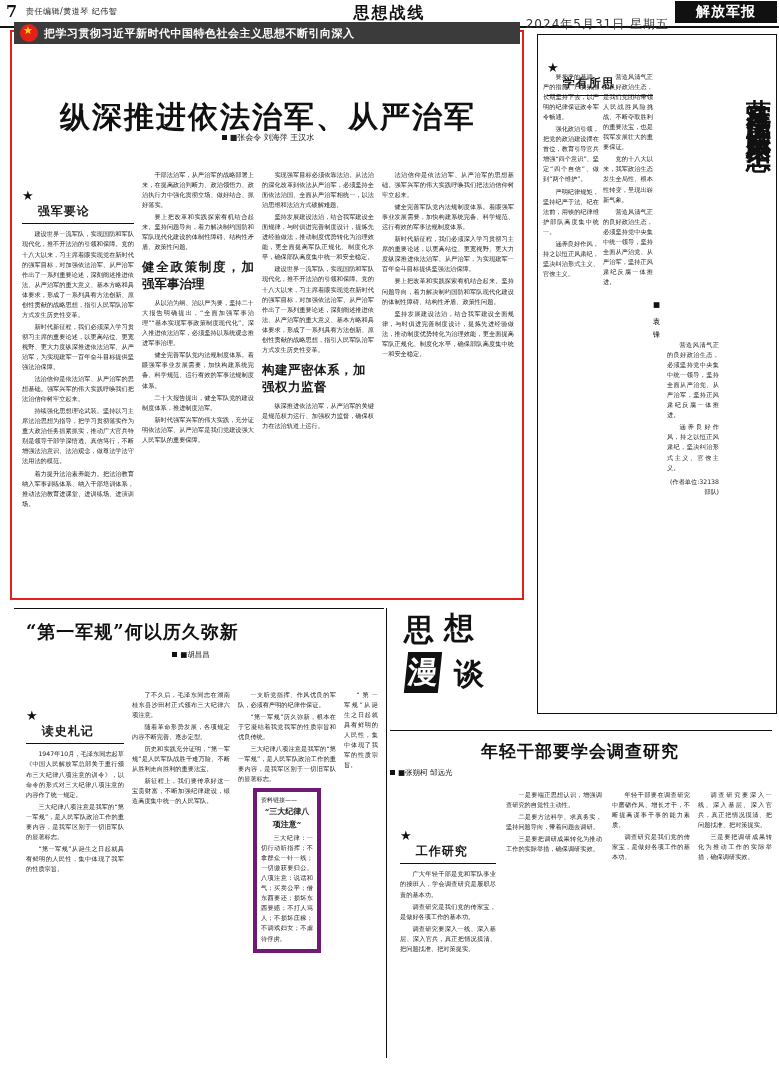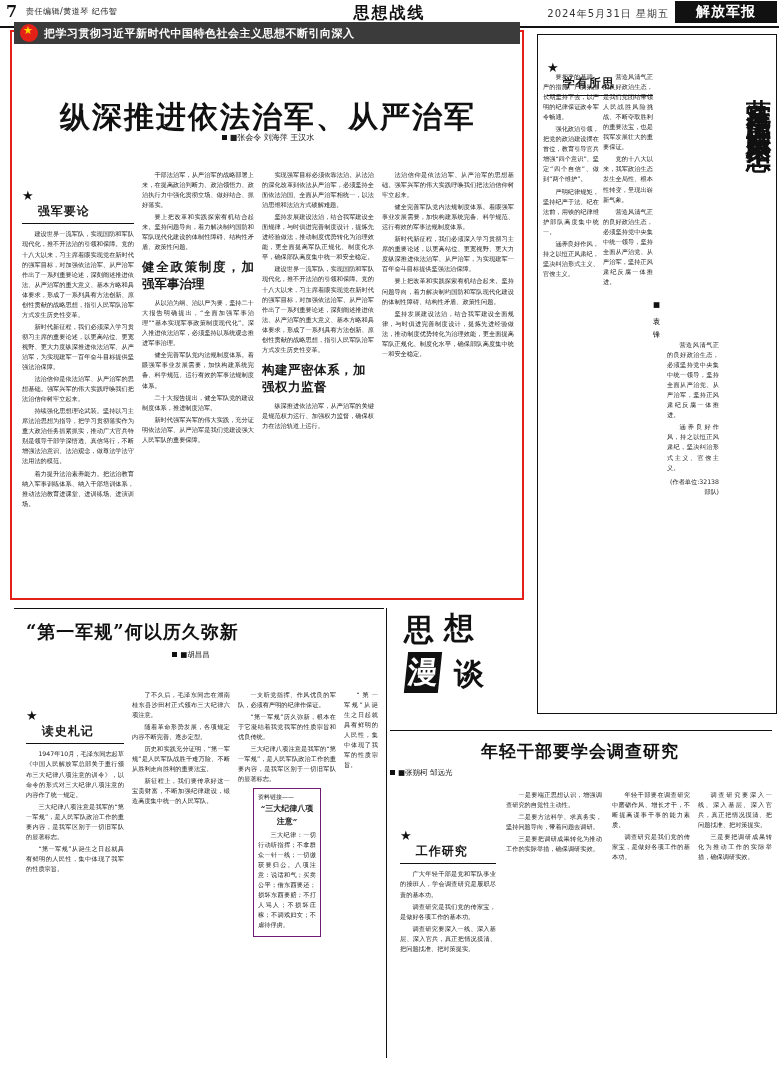--- a/index.html
+++ b/index.html
@@ -4,21 +4,21 @@
 <style>
   html,body{margin:0;padding:0;background:#fff;}
   body{width:779px;height:1067px;font-family:"DejaVu Sans","Liberation Sans",sans-serif;color:#111;position:relative;overflow:hidden;}
   .page{width:779px;height:1067px;position:relative;}
 
   
   .masthead{position:absolute;left:0;top:0;width:779px;height:26px;border-bottom:2px solid #111;}
   .page-num{position:absolute;left:6px;top:2px;font-size:16px;font-weight:bold;font-family:"DejaVu Serif","Liberation Serif",serif;}
   .credits{position:absolute;left:26px;top:6px;font-size:8px;color:#222;letter-spacing:.5px;}
   .paper-section{position:absolute;left:50%;transform:translateX(-50%);top:3px;font-size:16px;font-weight:bold;font-family:"DejaVu Serif","Liberation Serif",serif;letter-spacing:2px;}
-  .date-line{position:absolute;right:110px;top:7px;font-size:10px;color:#333;letter-spacing:1px;}
+  .date-line{position:absolute;right:110px;top:16px;font-size:12px;color:#333;letter-spacing:1px;}
   .logo{position:absolute;right:2px;top:1px;width:102px;height:22px;background:#111;color:#fff;font-size:14px;font-weight:bold;font-family:"DejaVu Serif","Liberation Serif",serif;letter-spacing:1px;display:flex;align-items:center;justify-content:center;}
 
   
   .redframe{position:absolute;left:10px;top:30px;width:514px;height:570px;border:2px solid #e32119;box-sizing:border-box;}
 
   
   .banner{position:absolute;left:14px;top:22px;width:506px;height:22px;background:#3b3b3b;color:#fff;display:flex;align-items:center;}
   .banner .emblem{width:18px;height:18px;border-radius:50%;background:#e32119;margin:0 6px;position:relative;flex:none;}
   .banner .emblem:after{content:"★";position:absolute;left:3px;top:0px;font-size:11px;color:#ffd400;}
   .banner .btext{font-size:11px;font-weight:bold;letter-spacing:.5px;font-family:"DejaVu Serif","Liberation Serif",serif;}
@@ -31,21 +31,21 @@
   
   .starhead{display:flex;align-items:center;gap:4px;border-bottom:1.5px solid #111;padding-bottom:2px;margin-bottom:5px;}
   .starhead .star{color:#111;font-size:13px;line-height:1;}
   .starhead .txt{font-size:12px;font-weight:bold;font-family:"DejaVu Serif","Liberation Serif",serif;letter-spacing:1px;margin-top:32px;}
 
   .subhead{font-size:12.5px;font-weight:bold;font-family:"DejaVu Serif","Liberation Serif",serif;text-align:left;line-height:1.35;margin:7px 0 5px;letter-spacing:.5px;}
   .subhead-l{font-size:12.5px;font-weight:bold;font-family:"DejaVu Serif","Liberation Serif",serif;line-height:1.35;margin:7px 0 5px;}
 
   .col{position:absolute;font-size:6.2px;line-height:1.62;text-align:justify;color:#1a1a1a;}
   .col p{margin:0 0 2px;text-indent:2em;}
-  .boxnote{border:1px solid #701a75;padding:3px 4px;margin:4px 15px;}
+  .boxnote{border:4px solid #701a75;padding:3px 4px;margin:4px 15px;}
   .boxnote .t{font-size:8px;font-weight:bold;text-align:center;margin-bottom:2px;font-family:"DejaVu Serif","Liberation Serif",serif;}
 
   
   .vtitle{position:absolute;right:8px;top:78px;width:46px;font-size:25px;font-weight:bold;font-family:"DejaVu Serif","Liberation Serif",serif;writing-mode:vertical-rl;text-orientation:upright;letter-spacing:4px;line-height:1.05;height:440px;}
   .vauthor{position:absolute;right:118px;top:300px;font-size:7.5px;writing-mode:vertical-rl;text-orientation:upright;letter-spacing:2px;}
   .rtbox{position:absolute;right:2px;top:34px;width:240px;height:680px;border:1px solid #111;box-sizing:border-box;}
 
   
   .feat2-title{position:absolute;left:26px;top:620px;width:330px;text-align:left;font-size:18px;font-weight:bold;font-family:"DejaVu Serif","Liberation Serif",serif;letter-spacing:1px;}
   .feat2-by{position:absolute;left:26px;top:650px;width:330px;text-align:center;font-size:7.5px;}

